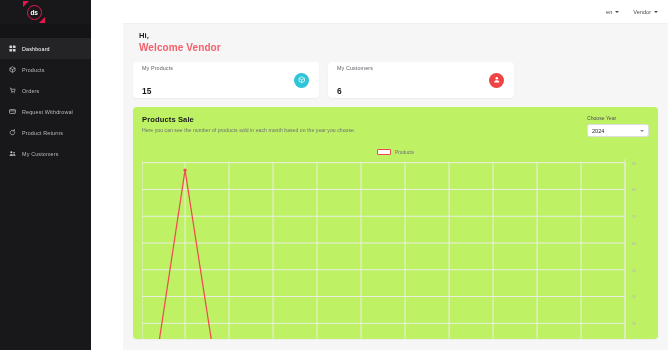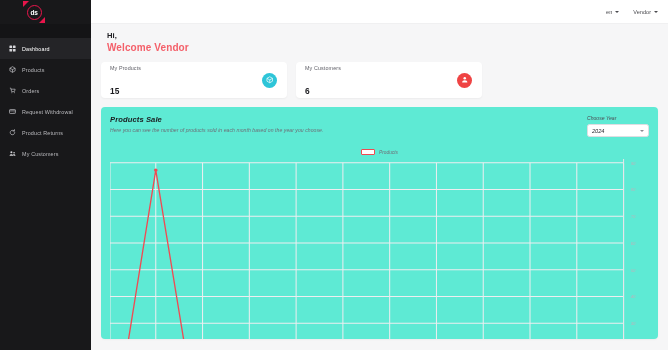--- a/index.html
+++ b/index.html
@@ -66,20 +66,21 @@
   }
   .nav-ico svg { width: 7px; height: 7px; display: block; }
 
   
   .main {
     flex: 1 1 auto;
     height: 350px;
     background: #f6f6f7;
     display: flex; flex-direction: column;
     position: relative;
+    margin-left: 32px;
   }
   .topbar {
     height: 24px; background: #ffffff;
     display: flex; align-items: center; justify-content: flex-end;
     padding-right: 10px; gap: 14px;
     border-bottom: 1px solid #f0f0f1;
   }
   .topbar-item {
     font-size: 5.6px; color: #4a4a4f;
     display: inline-flex; align-items: center; gap: 3px;
@@ -113,29 +114,28 @@
   .card-value { font-size: 8.4px; font-weight: 700; color: #1b1b1f; }
   .card-ico {
     width: 15px; height: 15px; border-radius: 50%;
     display: flex; align-items: center; justify-content: center;
   }
   .card-ico svg { width: 7.5px; height: 7.5px; display: block; }
   .ico-teal { background: #2ec5d8; }
   .ico-red  { background: #ef4444; }
 
   .panel {
-    background: #5eead4;
+    background: #bef264;
     border-radius: 4px;
     margin-top: 9px;
     height: 232px;
     position: relative;
     padding: 8px 9px 0 9px;
     box-shadow: 0 1px 2px rgba(0,0,0,.04);
     overflow: hidden;
-    font-style: italic;
   }
   .panel-head { display: flex; justify-content: space-between; align-items: flex-start; }
   .panel-title { font-size: 7.6px; font-weight: 700; color: #1b1b1f; letter-spacing: .1px; }
   .panel-desc { font-size: 5.1px; color: #6d6d75; margin-top: 3px; letter-spacing: .05px; }
 
   .year-box { width: 62px; display: flex; flex-direction: column; gap: 3px; }
   .year-label { font-size: 5.1px; color: #4d4d55; }
   .year-select {
     height: 13px; border: 1px solid #dedee2; border-radius: 2.5px;
     background: #ffffff;

